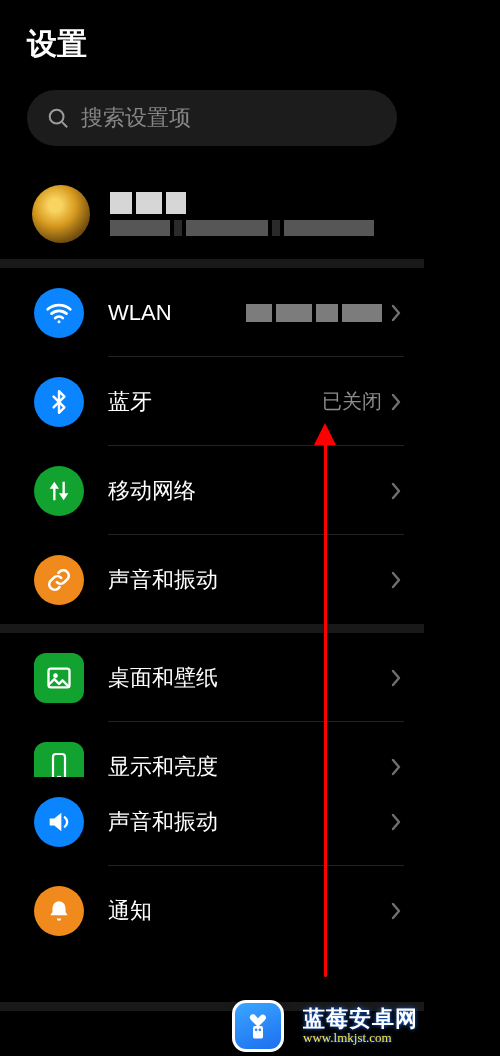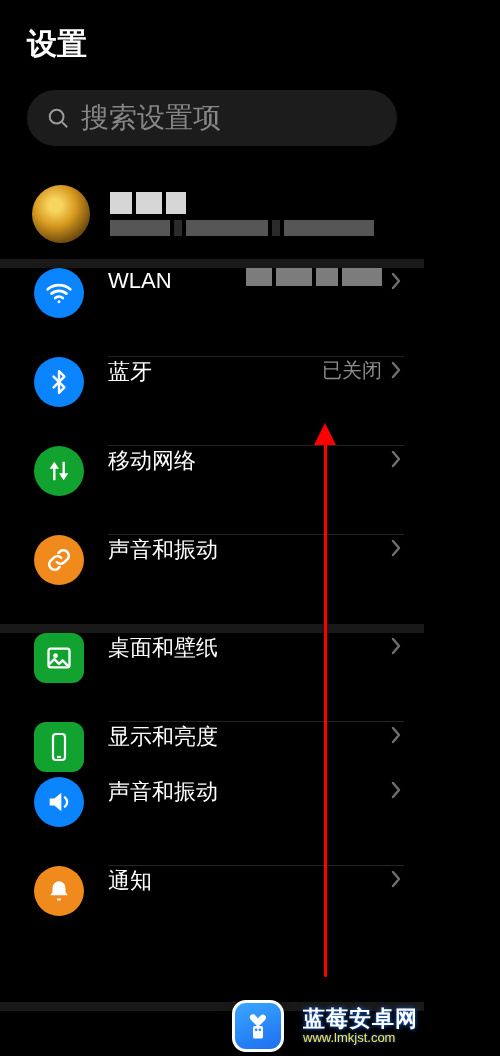--- a/index.html
+++ b/index.html
@@ -3,21 +3,21 @@
 <meta charset="utf-8">
 <style>
   * { margin: 0; padding: 0; box-sizing: border-box; }
   html, body { width: 500px; height: 1056px; background: #000; font-family: "PingFang SC", "Microsoft YaHei", sans-serif; color: #fff; overflow: hidden; }
   .screen { position: relative; width: 424px; height: 1056px; background: #000; }
 
   .title { position: absolute; top: 24px; left: 27px; font-size: 30px; font-weight: 600; color: #fff; }
 
   .search-wrap { position: absolute; top: 90px; left: 27px; right: 27px; height: 56px; background: #1c1c1c; border-radius: 30px; display: flex; align-items: center; padding: 0 20px; }
   .search-wrap svg { width: 22px; height: 22px; fill: none; stroke: #9b9b9b; stroke-width: 2.2; flex-shrink: 0; }
-  .search-wrap .ph { margin-left: 12px; color: #868686; font-size: 28px; }
+  .search-wrap .ph { margin-left: 12px; color: #868686; font-size: 22px; }
 
   .account-row { position: absolute; top: 170px; left: 0; right: 0; height: 88px; display: flex; align-items: center; padding: 0 20px 0 32px; }
   .avatar { width: 58px; height: 58px; border-radius: 50%; background: radial-gradient(circle at 40% 35%, #f8d561 12%, #d89a1f 40%, #7a5410 70%, #2b1d05 100%); flex-shrink: 0; }
   .acc-text { flex: 1; margin-left: 20px; display:flex; flex-direction:column; gap:6px; }
   .redact-line { display:flex; gap:4px; }
   .rb { background:#fff; height:10px; }
   .acc-text .name .rb { height:22px; background:#d6d6d6; }
   .acc-text .sub .rb { height:16px; background:#565656; }
 
   .group-gap { position:absolute; left:0; right:0; height:9px; background:#191919; }
@@ -25,21 +25,21 @@
   .gap2 { top: 624px; }
   .gap3 { top: 813px; }
   .gap4 { top: 1002px; }
 
   .group { position:absolute; left:0; right:0; background:#000; }
   .g1 { top: 268px; }
   .g2 { top: 633px; }
   .g3 { top: 777px; }
   .g4 { top: 1011px; }
 
-  .row { height: 89px; display:flex; align-items:flex-start; padding: 0 20px 0 34px; position:relative; }
+  .row { height: 89px; display:flex; align-items:center; padding: 0 20px 0 34px; position:relative; }
   .row .icon { width:50px; height:50px; border-radius:50%; display:flex; align-items:center; justify-content:center; flex-shrink:0; }
   .row .label { margin-left: 24px; font-size: 22px; color:#fff; flex: 1; }
   .row .value { font-size: 20px; color:#8c8c8c; margin-right: 6px; }
   .row .chev { width: 16px; height: 26px; display:flex; align-items:center; justify-content:center; }
   .row .chev svg { width:10px; height:18px; stroke:#6f6f6f; fill:none; stroke-width:2.4; stroke-linecap:round; stroke-linejoin:round; }
   .row .divider { position:absolute; left:108px; right:20px; bottom:0; height:1px; background:#232323; }
 
   .redact-val { display:flex; gap:4px; margin-right:6px; }
   .redact-val .rb { height:18px; background:#7c7c7c; }
 
@@ -47,21 +47,21 @@
   .bg-blue    { background:#0a84ff; }
   .bg-green   { background:#12a22f; }
   .bg-orange  { background:#f08a1d; }
   .bg-darkblu { background:#1d5d9c; }
 
   .arrow-annot { position:absolute; left:320px; top:423px; width:10px; height:554px; pointer-events:none; }
   .arrow-annot .shaft { position:absolute; left:4px; top:16px; bottom:0; width:3px; background:#ff0000; border-radius:2px; }
   .arrow-annot .head { position:absolute; left:-6px; top:0; width:0; height:0; border-left:11px solid transparent; border-right:11px solid transparent; border-bottom:22px solid #ff0000; }
 
   
-  .wm { position:absolute; right:6px; bottom:4px; display:flex; align-items:center; gap:19px; }
+  .wm { position:absolute; right:6px; bottom:4px; display:flex; align-items:center; gap:19px;font-family:Liberation Serif, serif; }
   .wm-bubble { width:52px; height:52px; background:linear-gradient(160deg,#3aa6ff,#1d6ff0); border-radius:14px; display:flex; align-items:center; justify-content:center; box-shadow:0 4px 10px rgba(0,0,0,.5); border:3px solid #fff; }
   .wm-bubble svg { width:30px; height:30px; }
   .wm-txt { display:flex; flex-direction:column; line-height:1.15; }
   .wm-txt .t1 { font-size:22px; font-weight:700; color:#fff; text-shadow:0 0 4px #1d6ff0, 0 0 2px #000; letter-spacing:1px; }
   .wm-txt .t2 { font-size:13px; color:#fde047; text-shadow:0 0 3px #1d6ff0; }
 </style>
 </head>
 <body>
 
 <div class="screen">

